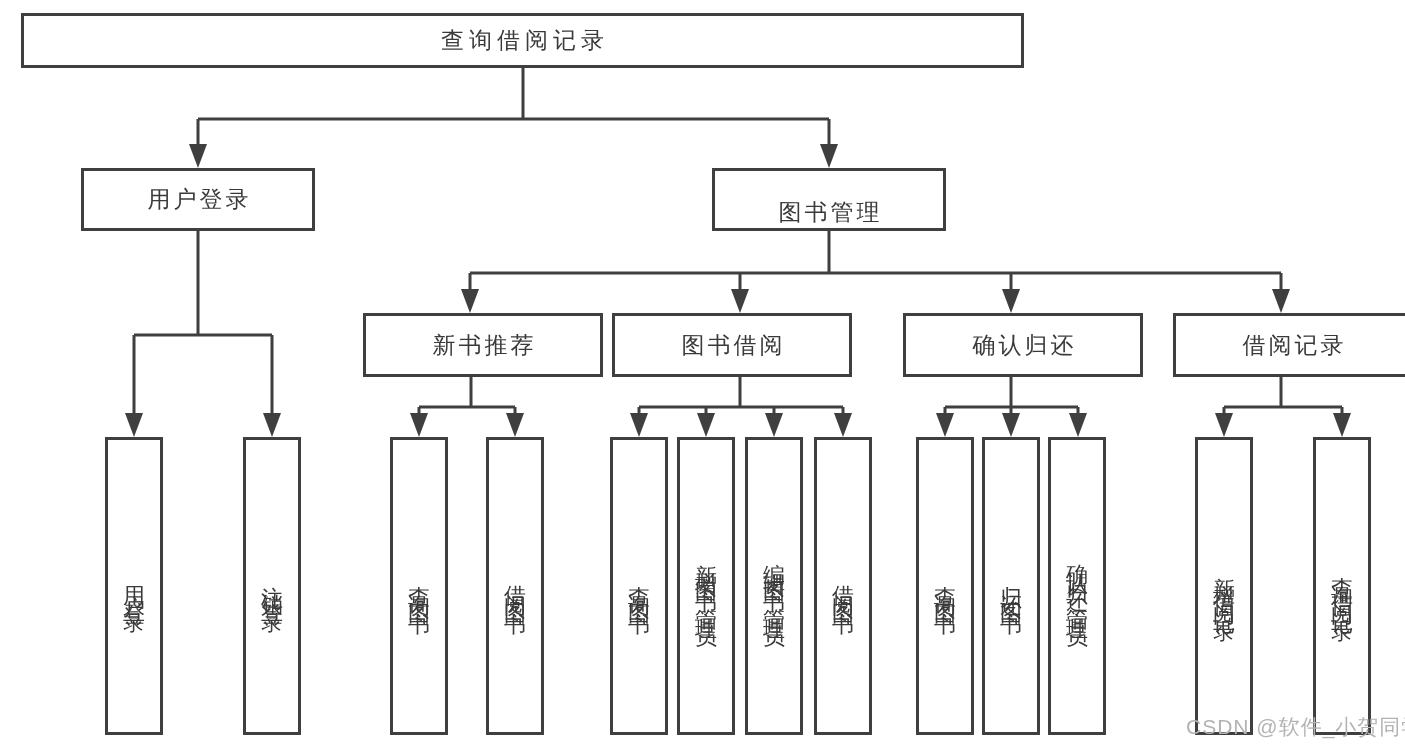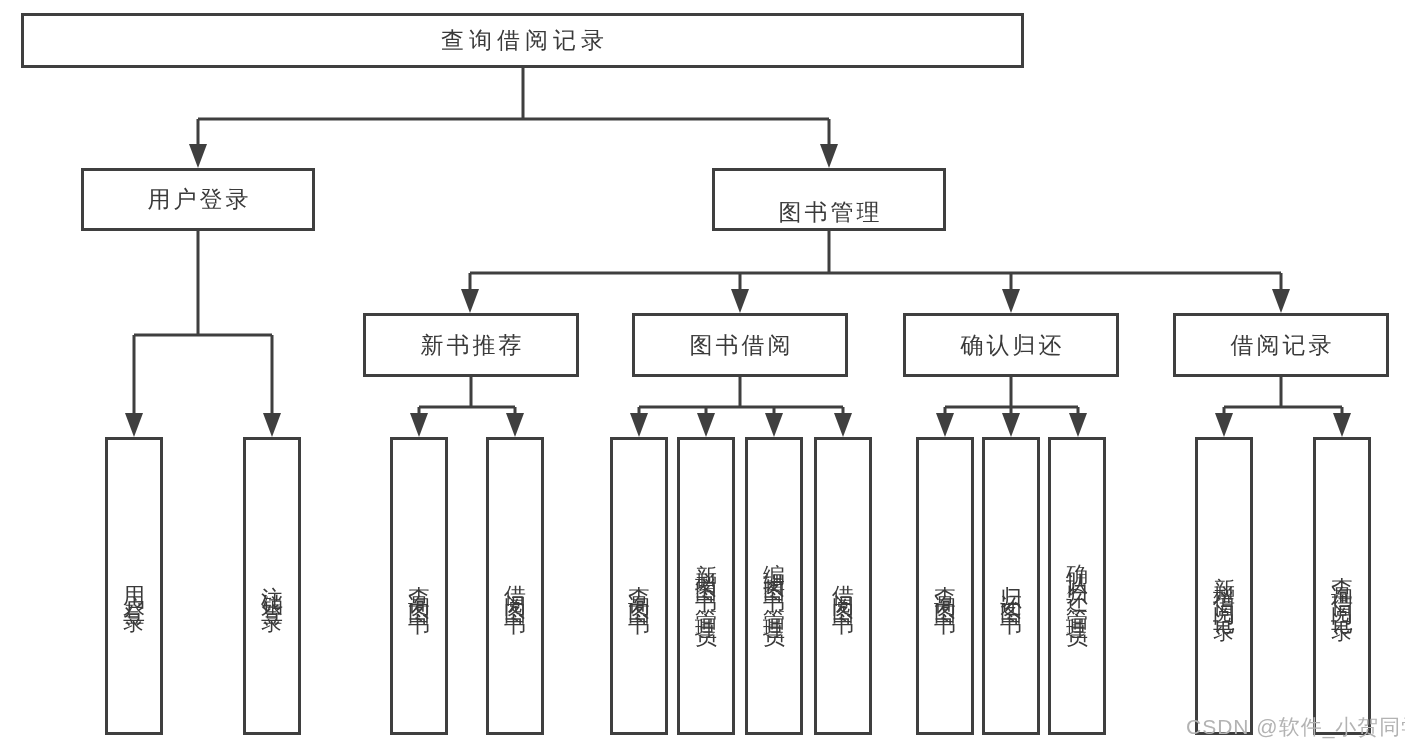--- a/index.html
+++ b/index.html
@@ -38,21 +38,21 @@
     writing-mode: vertical-rl;
     text-orientation: mixed;
     font-size: 22px;
     letter-spacing: 9px;
     line-height: 1;
     white-space: nowrap;
   }
   
   .root  { left: 21px;  top: 13px;  width: 1003px; height: 55px; }
   .lvl2  { top: 168px; height: 63px; width: 234px; }
-  .lvl3  { top: 313px; height: 64px; width: 216px; }
+  .lvl3  { top: 313px; height: 64px; width: 240px; }
   .leaf  { top: 437px; height: 298px; width: 58px; }
   .watermark {
     position: absolute;
     left: 1186px;
     top: 713px;
     font-size: 21px;
     color: #b3b3b3;
     letter-spacing: 1px;
     white-space: nowrap;
   }
@@ -109,21 +109,21 @@
   <div class="node lvl2" style="left:81px;">
     <span class="h-label">用户登录</span>
   </div>
   <div class="node lvl2" style="left:712px;align-items:flex-end;">
     <span class="h-label">图书管理</span>
   </div>
 
   <div class="node lvl3" style="left:363px;">
     <span class="h-label">新书推荐</span>
   </div>
-  <div class="node lvl3" style="left:632px;">
+  <div class="node lvl3" style="left:612px;">
     <span class="h-label">图书借阅</span>
   </div>
   <div class="node lvl3" style="left:903px;">
     <span class="h-label">确认归还</span>
   </div>
   <div class="node lvl3" style="left:1173px;">
     <span class="h-label">借阅记录</span>
   </div>
 
   <div class="node leaf" style="left:105px;">

